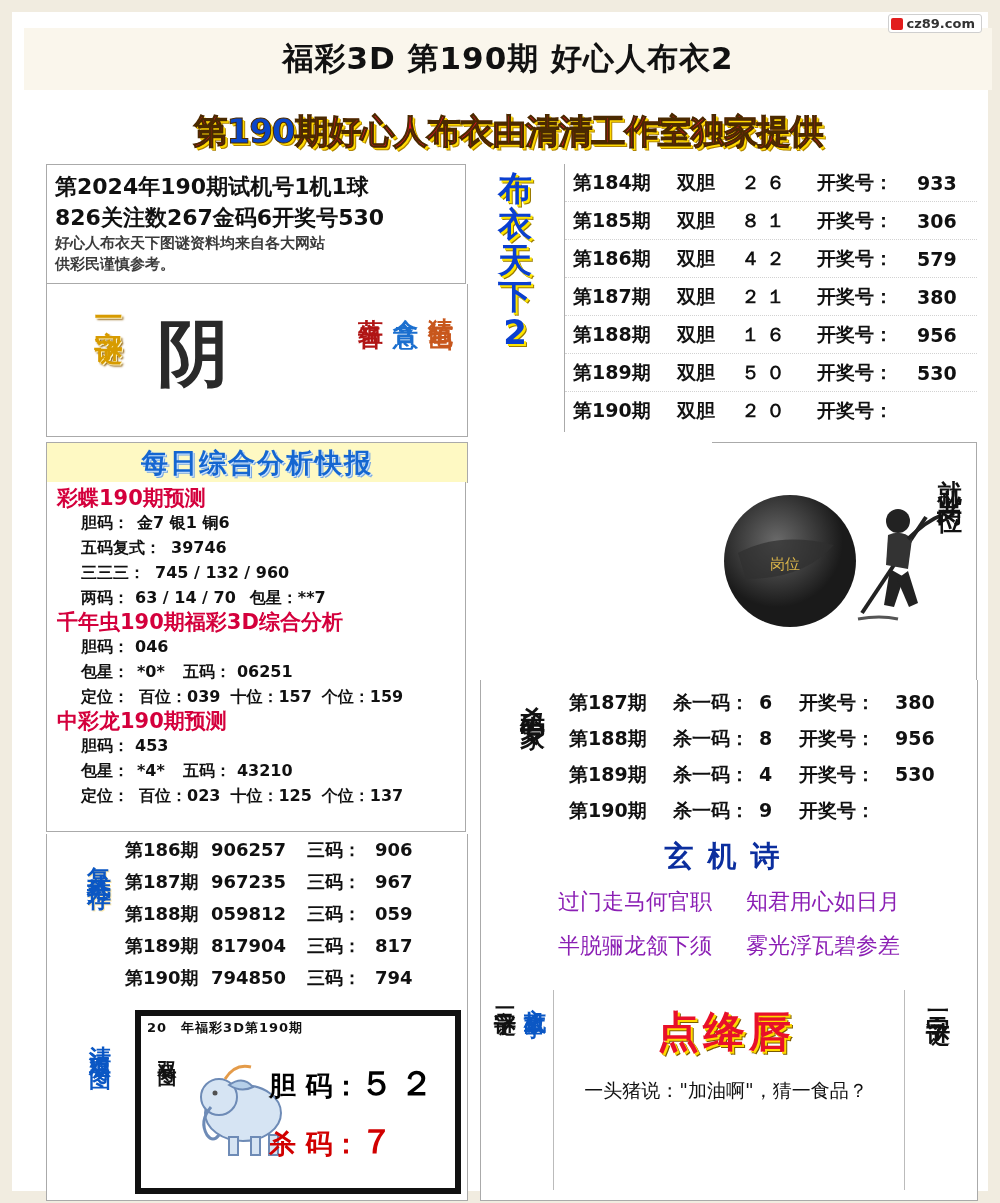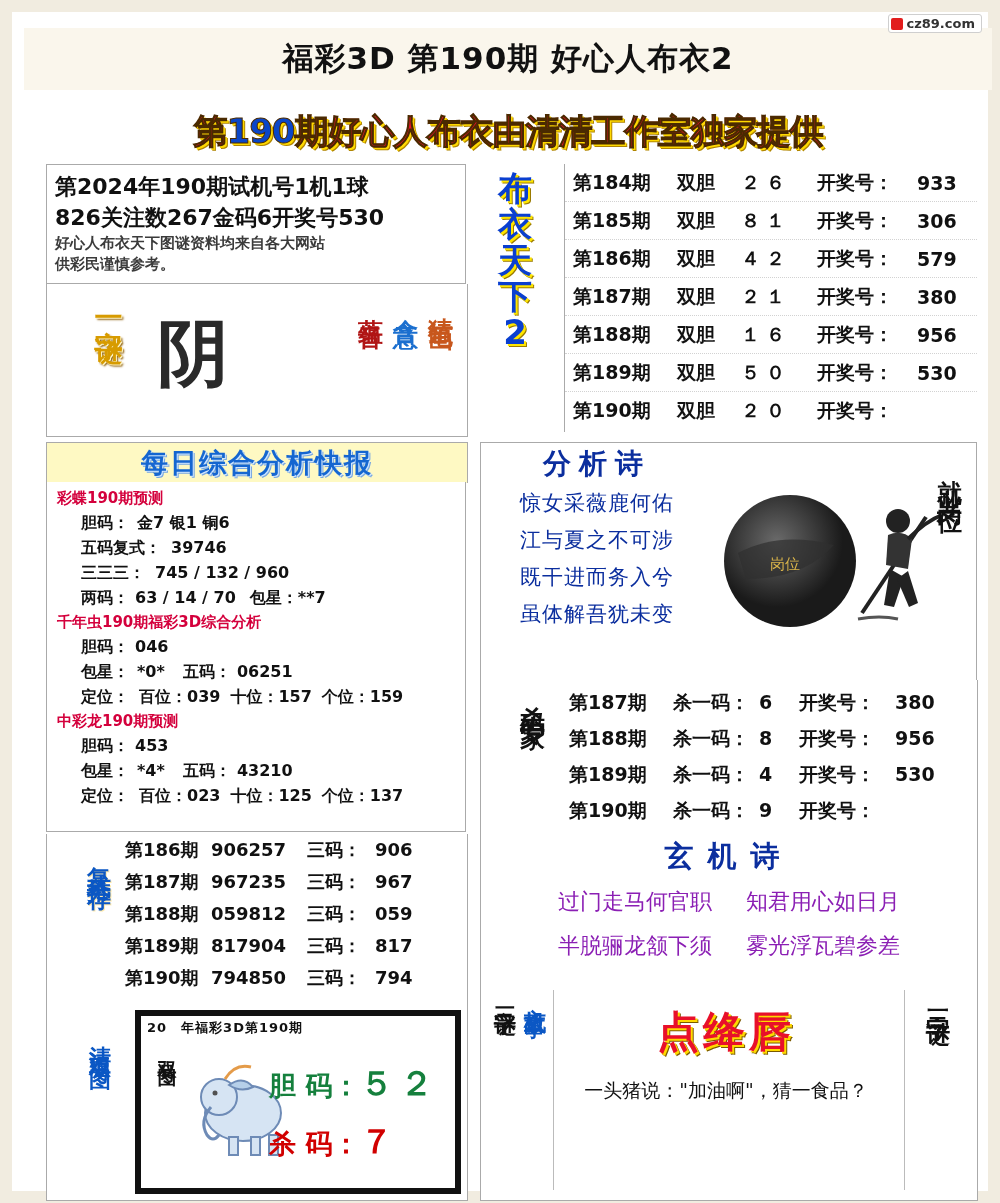--- a/index.html
+++ b/index.html
@@ -122,21 +122,21 @@
   .daily-head span{
     font-size:27px;font-weight:bold;color:#1566d0;
     text-shadow:1px 1px 0 #cfe6ff,2px 2px 0 #7aa8e0;
     letter-spacing:2px;
   }
   .daily-body{
     position:absolute;left:34px;top:470px;width:420px;height:350px;
     border:1px solid #aaa;border-top:none;background:#fff;
     padding:4px 10px;box-sizing:border-box;
   }
-  .sec-title{font-size:15px;font-weight:bold;color:#d4003c;line-height:24px;}
+  .sec-title{font-size:21px;font-weight:bold;color:#d4003c;line-height:24px;}
   .row-l{font-size:16px;font-weight:bold;color:#111;line-height:25px;}
   .indent{padding-left:24px;}
   
   .fs-wrap{
     position:absolute;left:34px;top:822px;width:420px;height:170px;
     border:1px solid #aaa;border-top:none;background:#fff;
   }
   .fs-left{
     position:absolute;left:6px;top:14px;width:62px;height:140px;
     writing-mode:vertical-rl;text-orientation:upright;
@@ -175,21 +175,21 @@
     position:absolute;left:6px;top:8px;width:34px;height:120px;
     writing-mode:vertical-rl;text-orientation:upright;
     font-size:19px;font-weight:bold;color:#111;letter-spacing:4px;
   }
   .qq-elephant{
     position:absolute;left:44px;top:14px;width:120px;height:118px;
     opacity:.85;
   }
   .qq-dm{
     position:absolute;left:128px;top:24px;
-    font-size:27px;font-weight:bold;color:#15803d;
+    font-size:27px;font-weight:bold;color:#000000;
     font-family:"DejaVu Serif","Liberation Serif",serif;
     white-space:nowrap;
   }
   .qq-dm .n{font-size:34px;letter-spacing:6px;}
   .qq-sm{
     position:absolute;left:128px;top:82px;
     font-size:27px;font-weight:bold;color:#d10000;
     font-family:"DejaVu Serif","Liberation Serif",serif;
     white-space:nowrap;
   }
@@ -435,27 +435,20 @@
           <rect x="66" y="86" width="9" height="18" fill="#cfe0f2" stroke="#5577aa" stroke-width="2"></rect>
           <rect x="84" y="84" width="9" height="20" fill="#cfe0f2" stroke="#5577aa" stroke-width="2"></rect>
           <path d="M40 28 q10 -16 26 -12" fill="none" stroke="#e08a2a" stroke-width="3"></path>
         </svg>
         <div class="qq-dm"><span>胆 码：</span><span class="n">５２</span></div>
         <div class="qq-sm"><span>杀 码：</span><span class="n">７</span></div>
       </div>
     </div>
   </div>
 
-  <div class="fx-box">
-    <div class="fx-title">分析诗</div>
-    <div class="fx-line">惊女采薇鹿何佑</div>
-    <div class="fx-line">江与夏之不可涉</div>
-    <div class="fx-line">既干进而务入兮</div>
-    <div class="fx-line">虽体解吾犹未变</div>
-  </div>
 
   <div class="job-box">
     <svg width="264" height="238" viewBox="0 0 264 238">
       <defs>
         <radialGradient id="g1" cx="40%" cy="35%">
           <stop offset="0%" stop-color="#6a6a6a"></stop>
           <stop offset="100%" stop-color="#1a1a1a"></stop>
         </radialGradient>
       </defs>
       <circle cx="78" cy="118" r="66" fill="url(#g1)"></circle>

